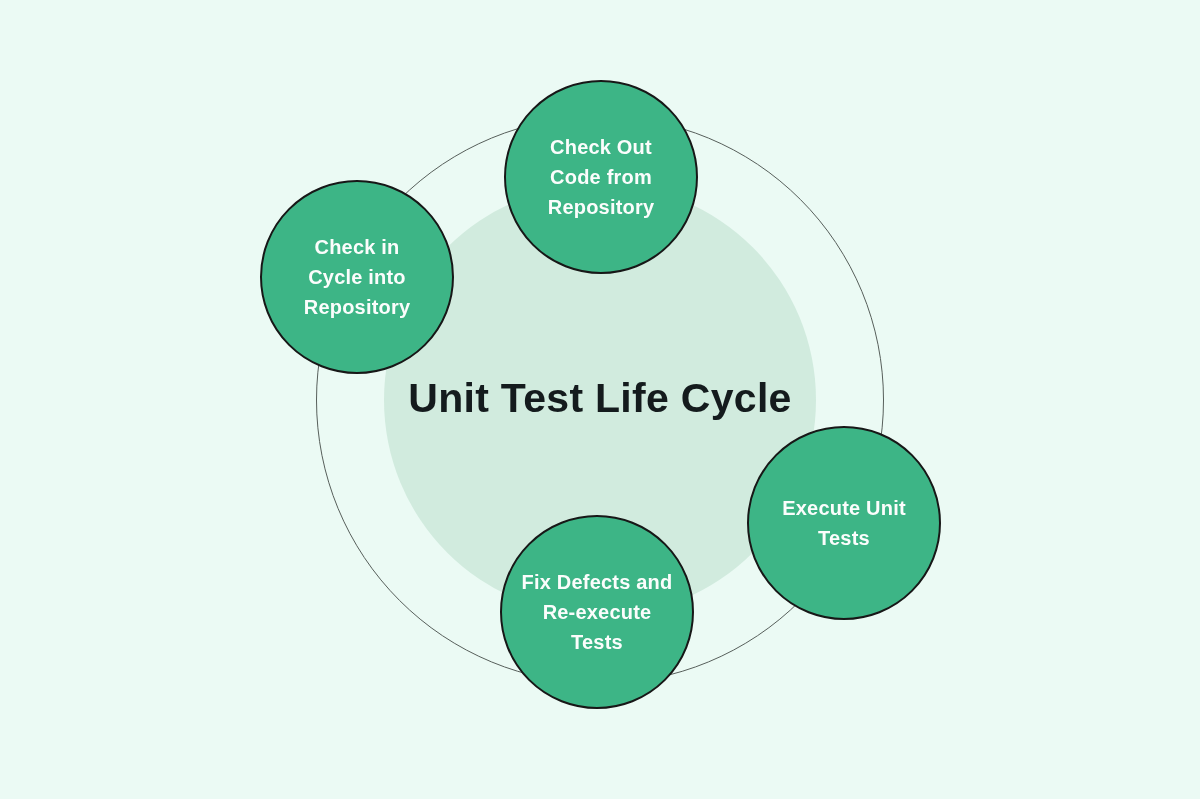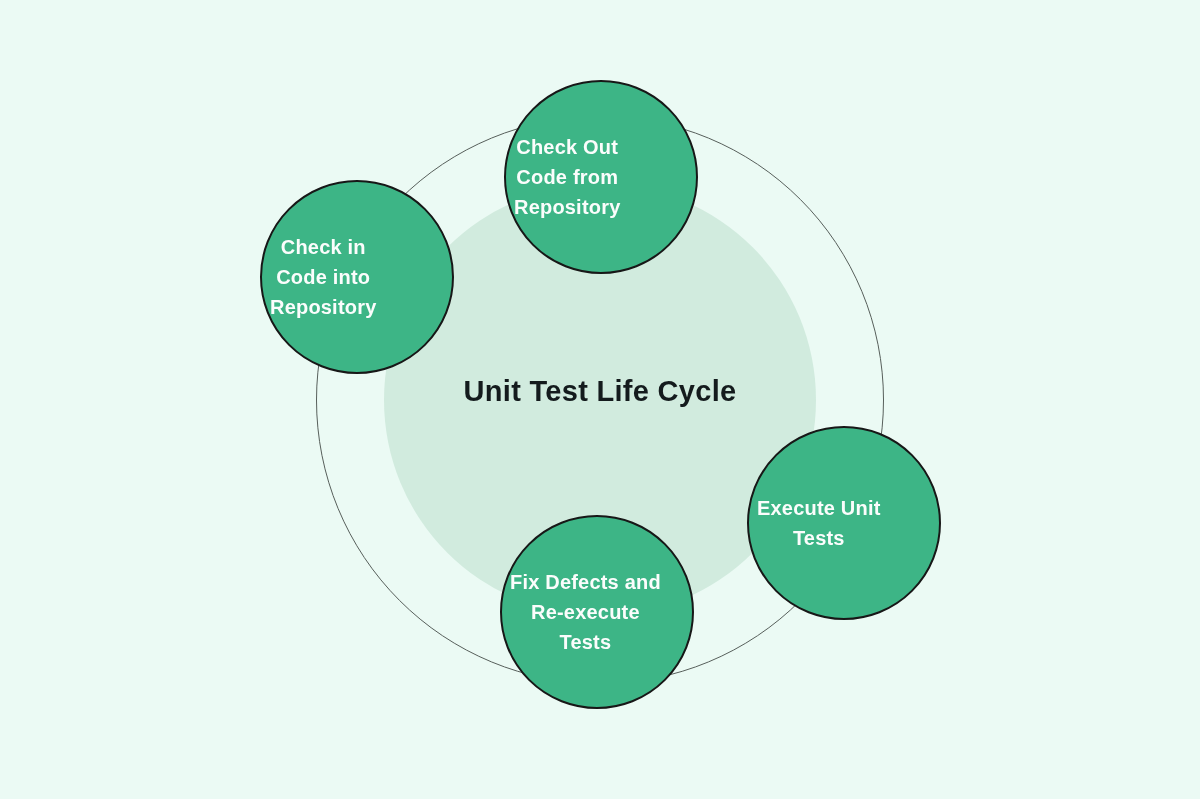--- a/index.html
+++ b/index.html
@@ -38,38 +38,38 @@
       rgba(209, 235, 222, 0) 100%);
     z-index: 2;
   }
   .title {
     position: absolute;
     left: 0;
     right: 0;
     top: 376px;
     margin: 0;
     text-align: center;
-    font-size: 29px;
+    font-size: 41px;
     line-height: 1.1;
     font-weight: bold;
     letter-spacing: 0.3px;
     color: var(--title-color, #141b1d);
     z-index: 3;
   }
   .node {
     position: absolute;
     width: 194px;
     height: 194px;
     box-sizing: border-box;
     border-radius: 50%;
     background: var(--node-fill, #3db586);
     border: 2px solid var(--node-border, #171717);
     display: flex;
     align-items: center;
-    justify-content: flex-start;
+    justify-content: center;
     z-index: 4;
   }
   .node-label {
     display: block;
     text-align: center;
     white-space: pre-line;
     color: var(--node-text, #fbfdfc);
     font-size: 20px;
     font-weight: bold;
     line-height: 1.5;
@@ -108,17 +108,17 @@
 
   <div class="node node-bottom">
     <span class="node-label">Fix Defects and
 Re-execute
 Tests</span>
   </div>
 
 
   <div class="node node-top-left">
     <span class="node-label">Check in
-Code into
+Cycle into
 Repository</span>
   </div>
 
 </div>
 
 </body></html>

